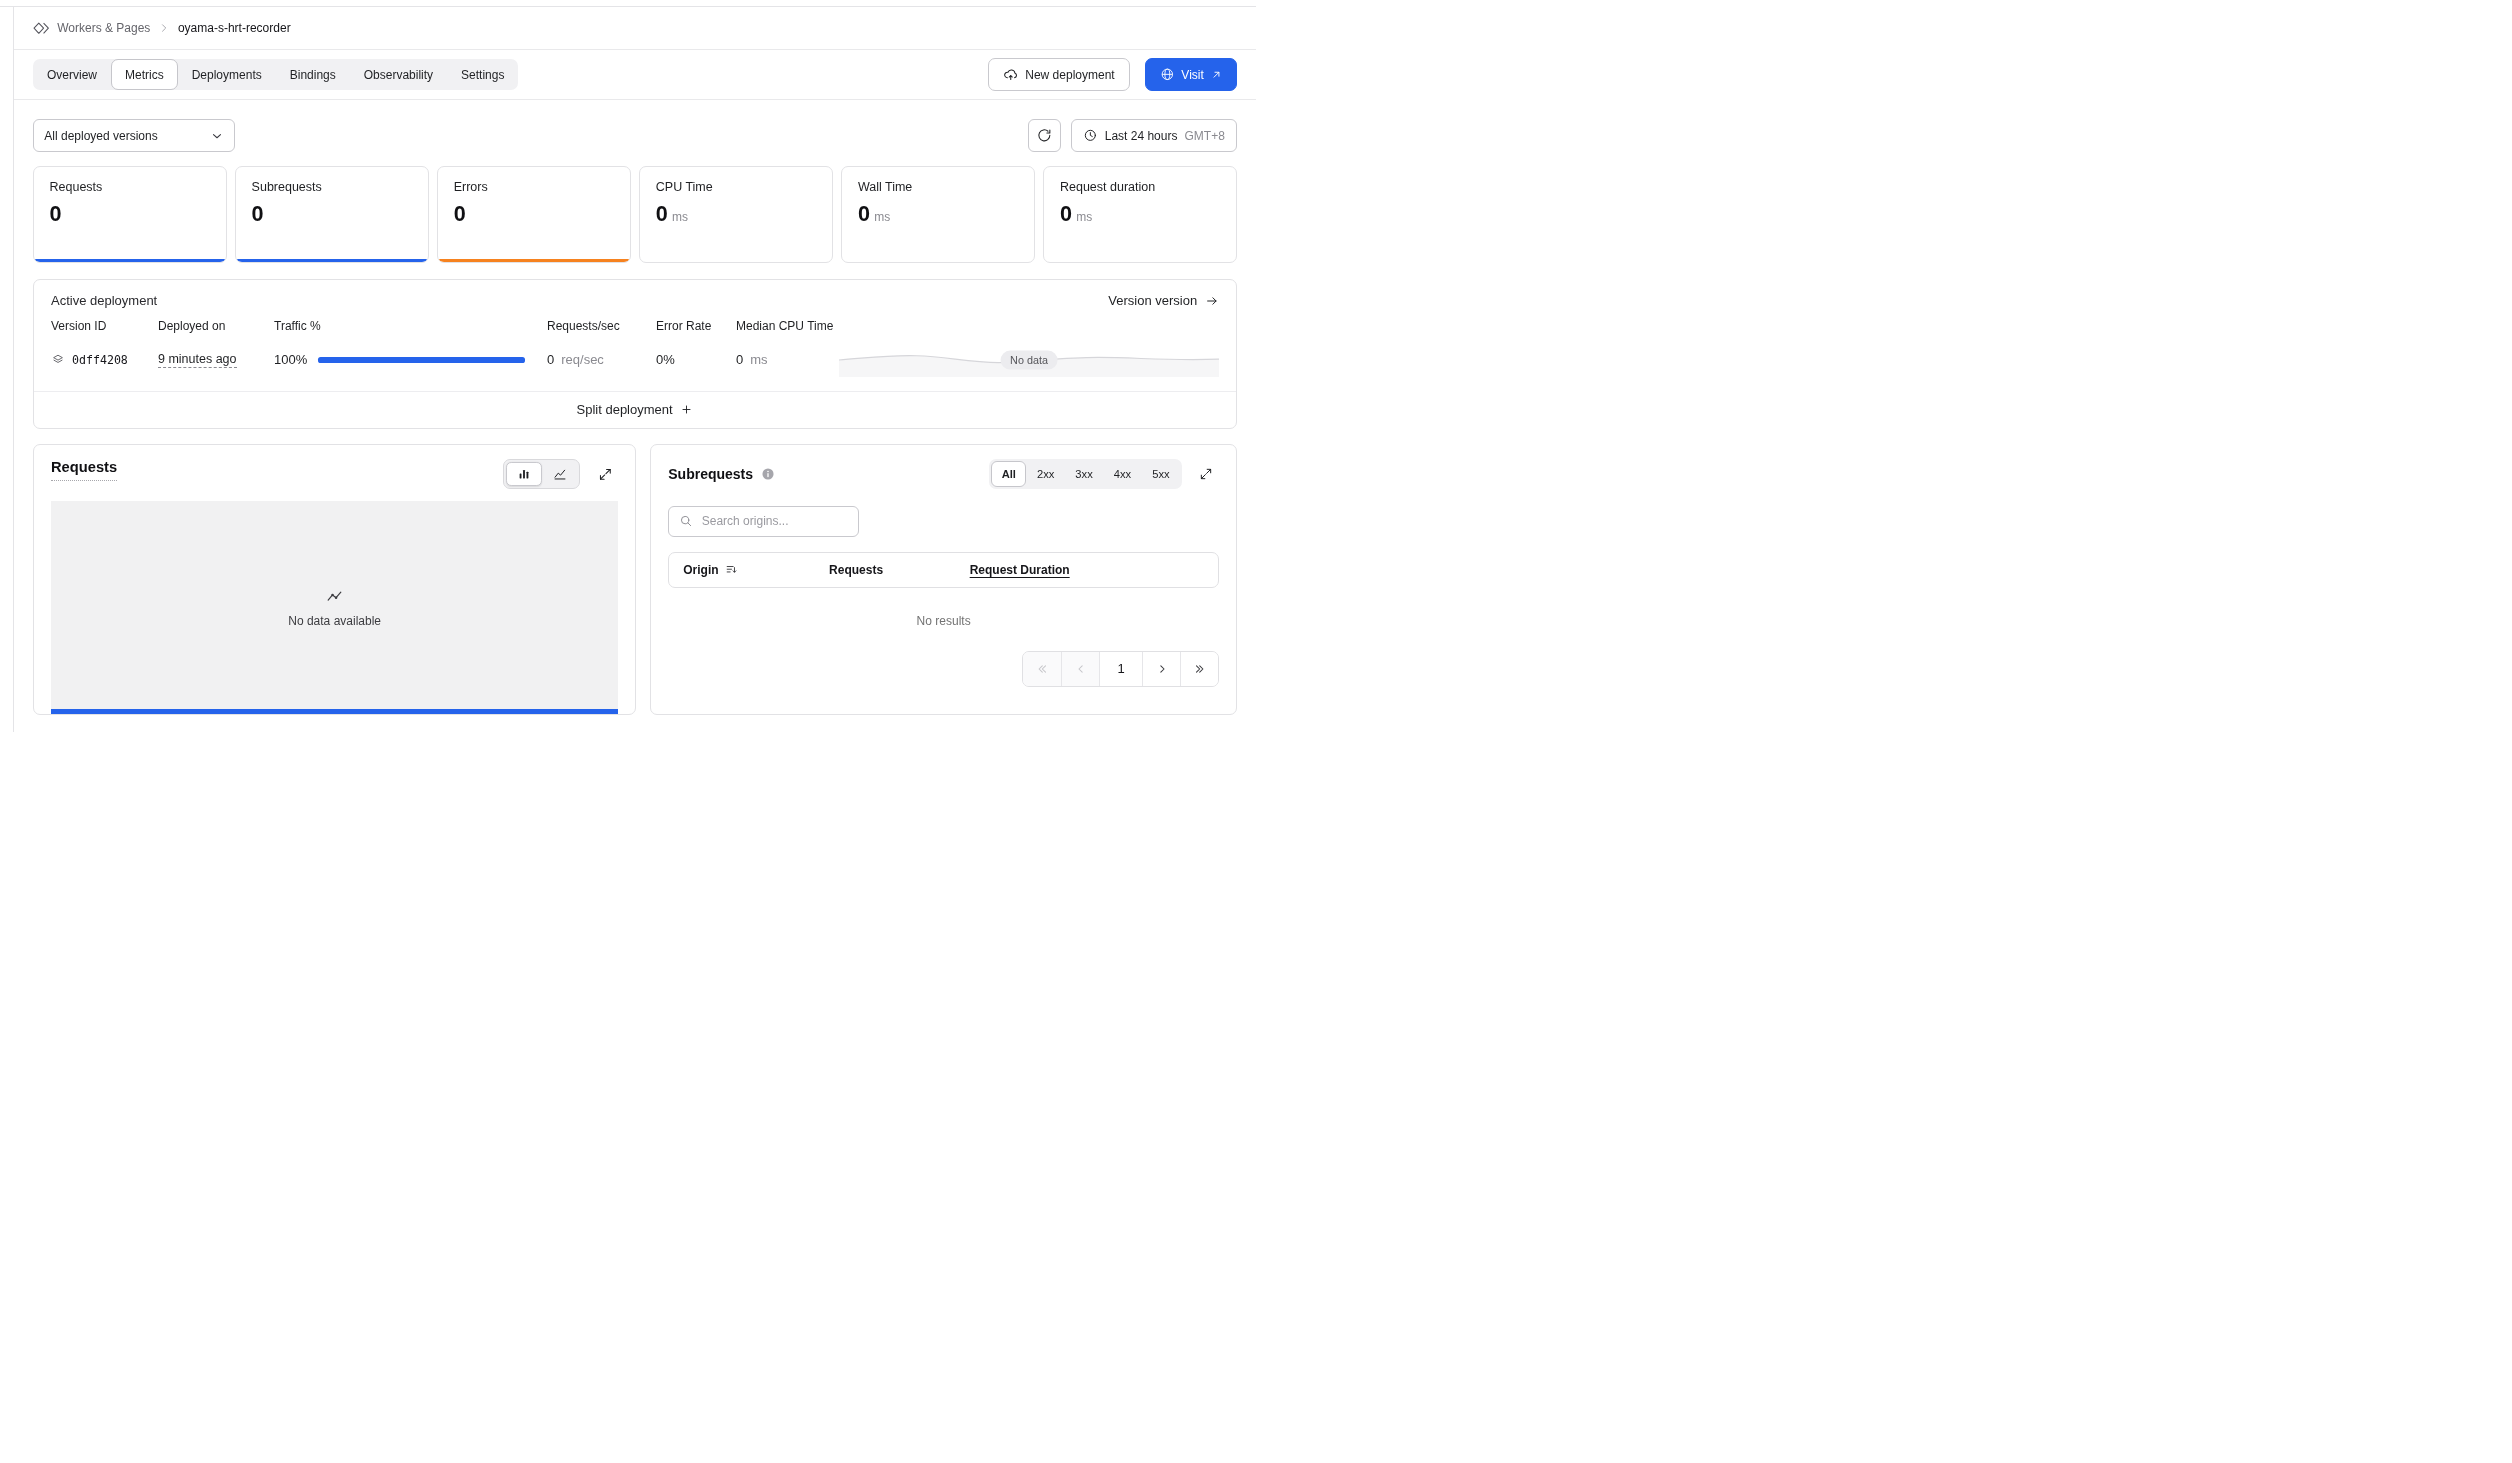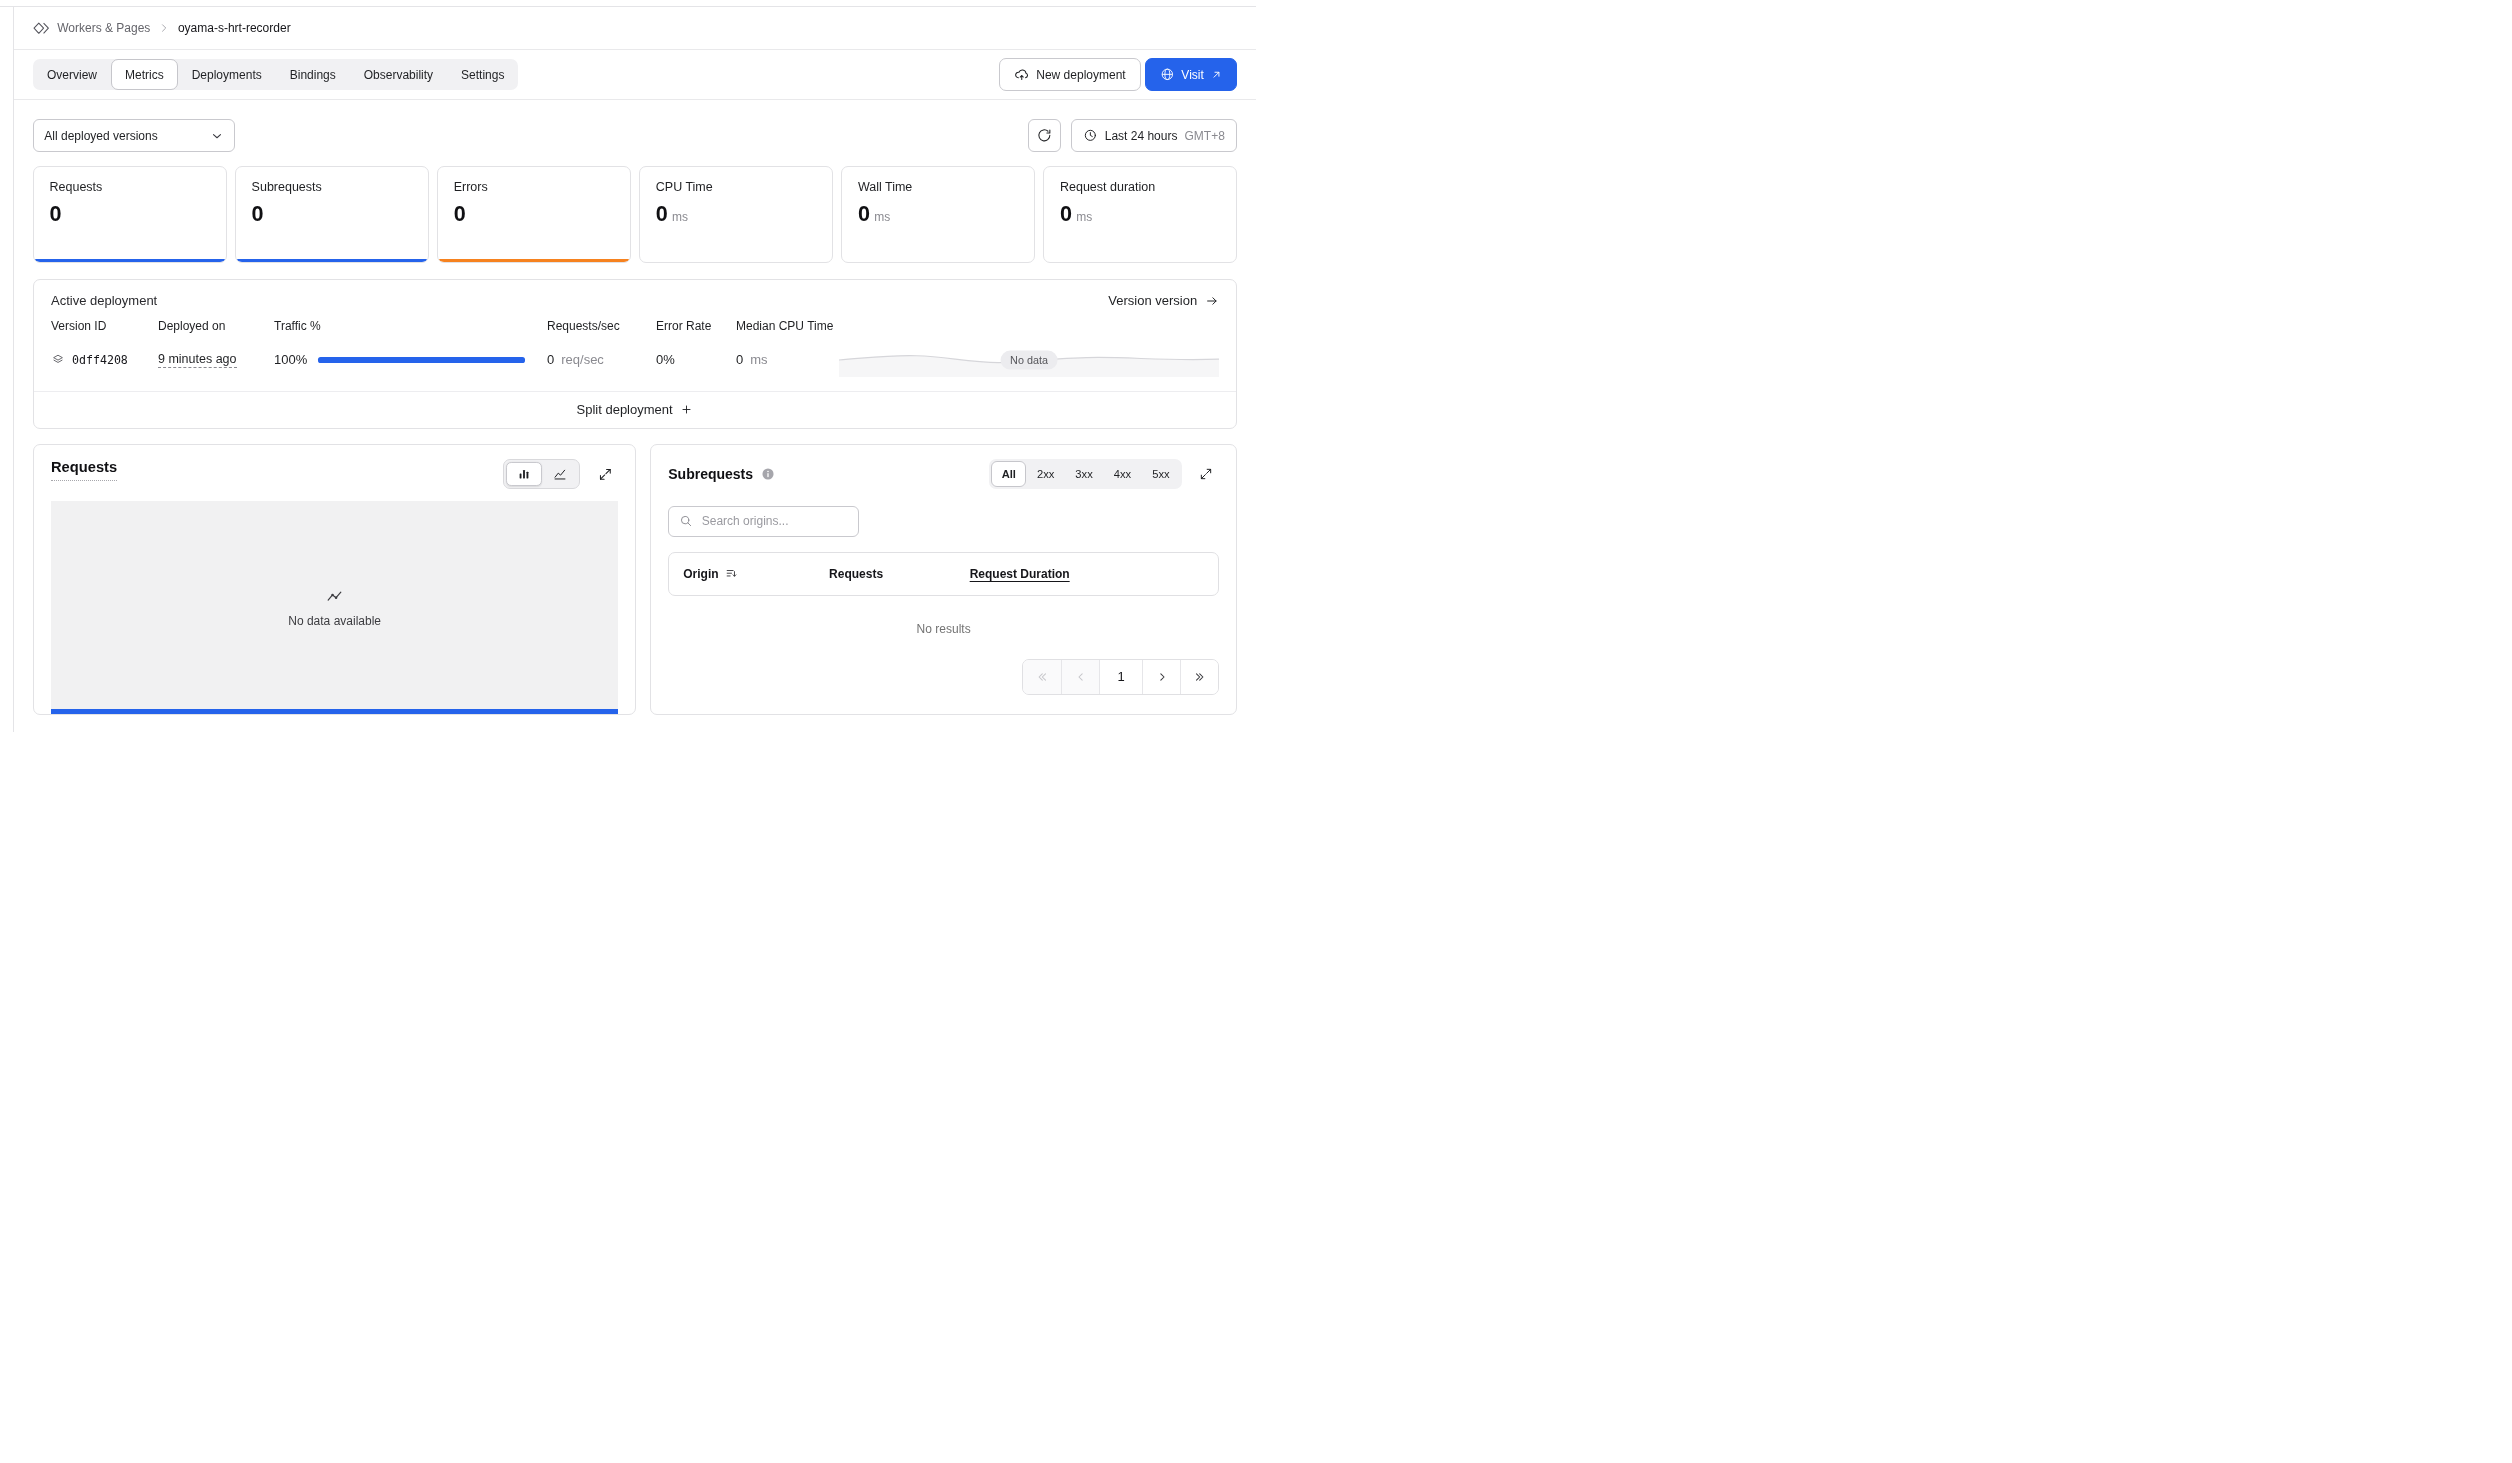--- a/index.html
+++ b/index.html
@@ -19,21 +19,21 @@
   
   .crumb-bar { flex:0 0 43px; display:flex; align-items:center; gap:7.8px; padding:0 19px; border-bottom:0.9px solid #e9e9eb; }
   .crumb-root { color:#65656b; text-decoration:none; cursor:pointer; }
   .crumb-current { color:#16161a; }
 
   
   .tabs-bar { flex:0 0 50px; display:flex; align-items:center; justify-content:space-between; padding:0 19px; border-bottom:0.9px solid #e9e9eb; }
   .tab-group { display:flex; background:#f1f1f3; border-radius:7px; }
   .tab { font-family:inherit; font-size:12px; color:#1f2023; background:transparent; border:0.9px solid transparent; border-radius:7px; padding:7.8px 13px; cursor:pointer; }
   .tab.active { background:#fff; border-color:#c6c6cb; font-weight:500; }
-  .header-actions { display:flex; align-items:flex-end; gap:4px; }
+  .header-actions { display:flex; align-items:flex-end; gap:15px; }
   .btn { display:inline-flex; align-items:center; gap:7px; height:33px; padding:0 14px; border-radius:7px; font-family:inherit; font-size:12px; cursor:pointer; }
   .btn-secondary { background:#fff; border:0.9px solid #c9c9ce; color:#1f2023; }
   .btn-primary { background:#2563eb; border:0.9px solid #2563eb; color:#fff; }
 
   
   .content { flex:1; min-height:0; display:flex; flex-direction:column; padding:19px 19px 17px; overflow:hidden; }
 
   .filter-row { display:flex; align-items:center; justify-content:space-between; }
   .version-select { width:202px; height:33px; background:#fff; border:0.9px solid #c9c9ce; border-radius:6px; display:flex; align-items:center; justify-content:space-between; padding:0 10.3px; font-family:inherit; font-size:12px; color:#1f2023; cursor:pointer; }
   .filter-right { display:flex; align-items:center; gap:10.3px; }
@@ -86,21 +86,21 @@
 
   .sub-title-wrap { display:flex; align-items:center; gap:7.8px; }
   .sub-title { margin:0; font-size:14px; font-weight:600; color:#101013; }
   .sub-controls { display:flex; align-items:center; gap:11.2px; }
   .status-group { display:flex; background:#f1f1f3; border-radius:7px; padding:1.7px; }
   .status-btn { min-width:34px; padding:6px 9.5px; font-family:inherit; font-size:11.2px; color:#1f2023; background:transparent; border:0.9px solid transparent; border-radius:6px; cursor:pointer; }
   .status-btn.active { background:#fff; border-color:#c6c6cb; font-weight:700; }
   .search-box { margin-top:17px; width:191px; height:31px; border:0.9px solid #c9c9ce; border-radius:6px; display:flex; align-items:center; gap:7px; padding:0 9.5px; background:#fff; }
   .search-box input { flex:1; min-width:0; border:0; outline:0; background:transparent; font-family:inherit; font-size:12px; color:#1f2023; }
   .search-box input::placeholder { color:#9a9aa0; }
-  .sub-table-head { margin-top:14.7px; border:0.9px solid #e0e0e3; border-radius:7px; height:44px; display:grid; grid-template-columns:28% 27% 1fr; align-items:center; padding:0 14px; }
+  .sub-table-head { margin-top:14.7px; border:0.9px solid #e0e0e3; border-radius:7px; height:36px; display:grid; grid-template-columns:28% 27% 1fr; align-items:center; padding:0 14px; }
   .th { display:flex; align-items:center; gap:6px; font-size:12px; font-weight:700; color:#16161a; cursor:pointer; }
   .th-underline { text-decoration:underline; text-underline-offset:2.6px; }
   .no-results { margin-top:26px; text-align:center; font-size:12px; color:#737373; }
   .pagination { margin-top:23px; align-self:flex-end; display:flex; border:0.9px solid #e0e0e3; border-radius:7px; overflow:hidden; background:#fff; }
   .pg-btn { width:38px; height:34px; display:flex; align-items:center; justify-content:center; background:#fff; border:0; border-left:0.9px solid #e6e6e9; cursor:pointer; }
   .pg-btn:first-child { border-left:0; }
   .pg-btn.disabled { background:#fafafb; cursor:default; }
   .pg-page { width:43px; height:34px; display:flex; align-items:center; justify-content:center; font-size:13px; color:#16161a; border-left:0.9px solid #e6e6e9; }
 
   svg.ic { display:block; flex:0 0 auto; }

